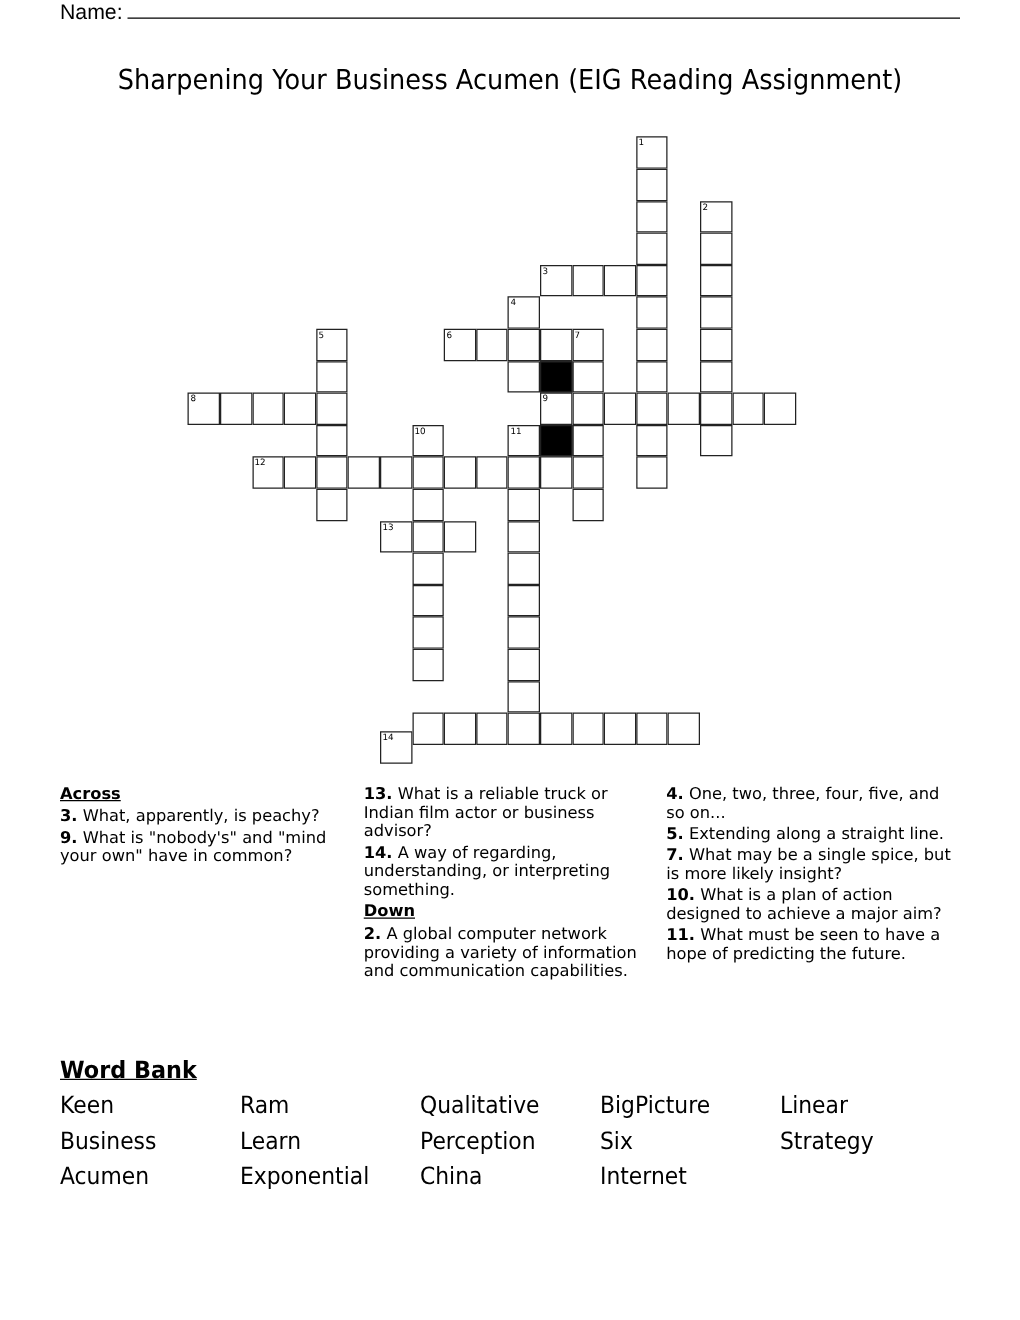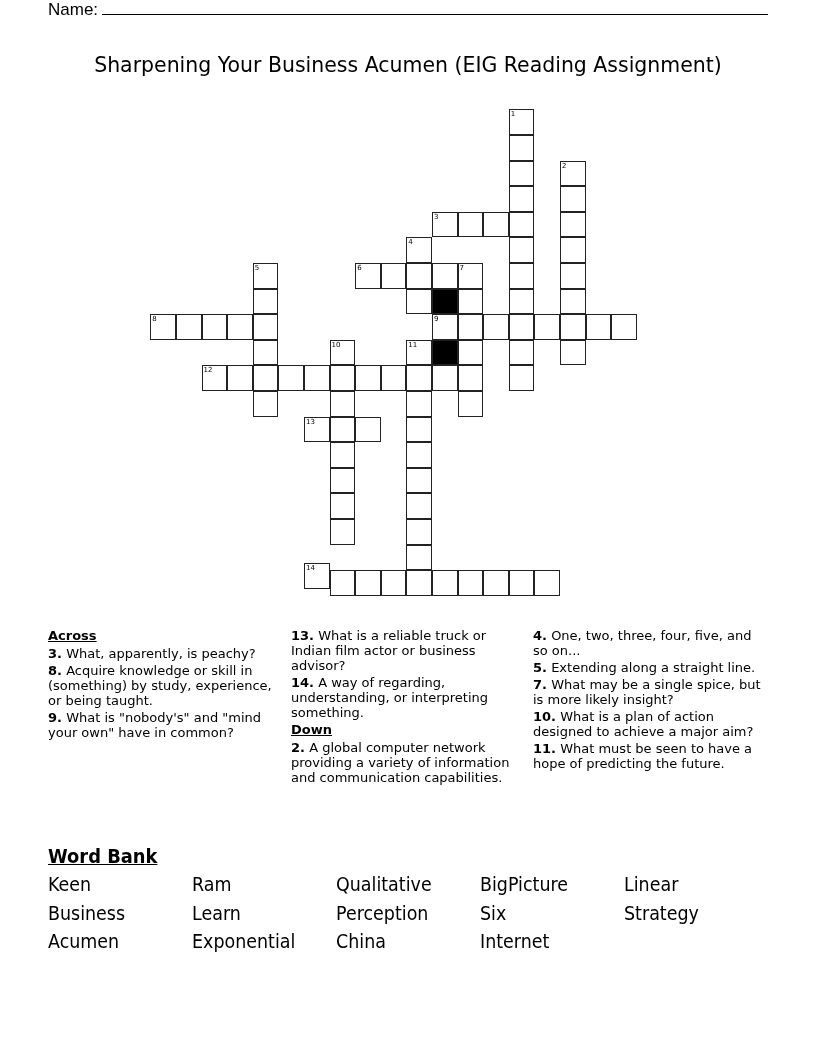--- a/index.html
+++ b/index.html
@@ -127,39 +127,38 @@
     <div class="cell" style="left: 227.8px; top: 366px;"></div>
     <div class="cell" style="left: 279px; top: 366px;"></div>
     <div class="cell" style="left: 304.6px; top: 366px;"></div>
     <div class="cell" style="left: 355.8px; top: 366px;"></div>
     <div class="cell" style="left: 381.4px; top: 366px;"></div>
     <div class="cell" style="left: 432.6px; top: 366px;"></div>
     <div class="cell" style="left: 304.6px; top: 417.2px;">
       <span class="num">13</span>
     </div>
     <div class="cell" style="left: 355.8px; top: 417.2px;"></div>
-    <div class="cell" style="left: 304.6px; top: 564px;">
+    <div class="cell" style="left: 304.6px; top: 586px;">
       <span class="num">14</span>
     </div>
     <div class="cell" style="left: 330.2px; top: 570.8px;"></div>
     <div class="cell" style="left: 355.8px; top: 570.8px;"></div>
     <div class="cell" style="left: 381.4px; top: 570.8px;"></div>
     <div class="cell" style="left: 432.6px; top: 570.8px;"></div>
     <div class="cell" style="left: 458.2px; top: 570.8px;"></div>
     <div class="cell" style="left: 483.8px; top: 570.8px;"></div>
     <div class="cell" style="left: 509.4px; top: 570.8px;"></div>
     <div class="cell" style="left: 535px; top: 570.8px;"></div>
     <div class="cell black" style="left: 432.6px; top: 289.2px;"></div>
     <div class="cell black" style="left: 432.6px; top: 340.4px;"></div>
   </div>
 
 <div class="clues col1">
   <span class="head">Across</span>
   <div class="clue"><b>3.</b> <span>What, apparently, is peachy?</span></div>
-  <div class="clue"><b>8.</b> <span>Acquire knowledge or skill in (something) by study, experience, or being taught.</span></div>
   <div class="clue"><b>9.</b> <span>What is "nobody's" and "mind your own" have in common?</span></div>
 </div>
 
 <div class="clues col2">
   <div class="clue"><b>13.</b> <span>What is a reliable truck or Indian film actor or business advisor?</span></div>
   <div class="clue"><b>14.</b> <span>A way of regarding, understanding, or interpreting something.</span></div>
   <span class="head">Down</span>
   <div class="clue"><b>2.</b> <span>A global computer network providing a variety of information and communication capabilities.</span></div>
 </div>
 

